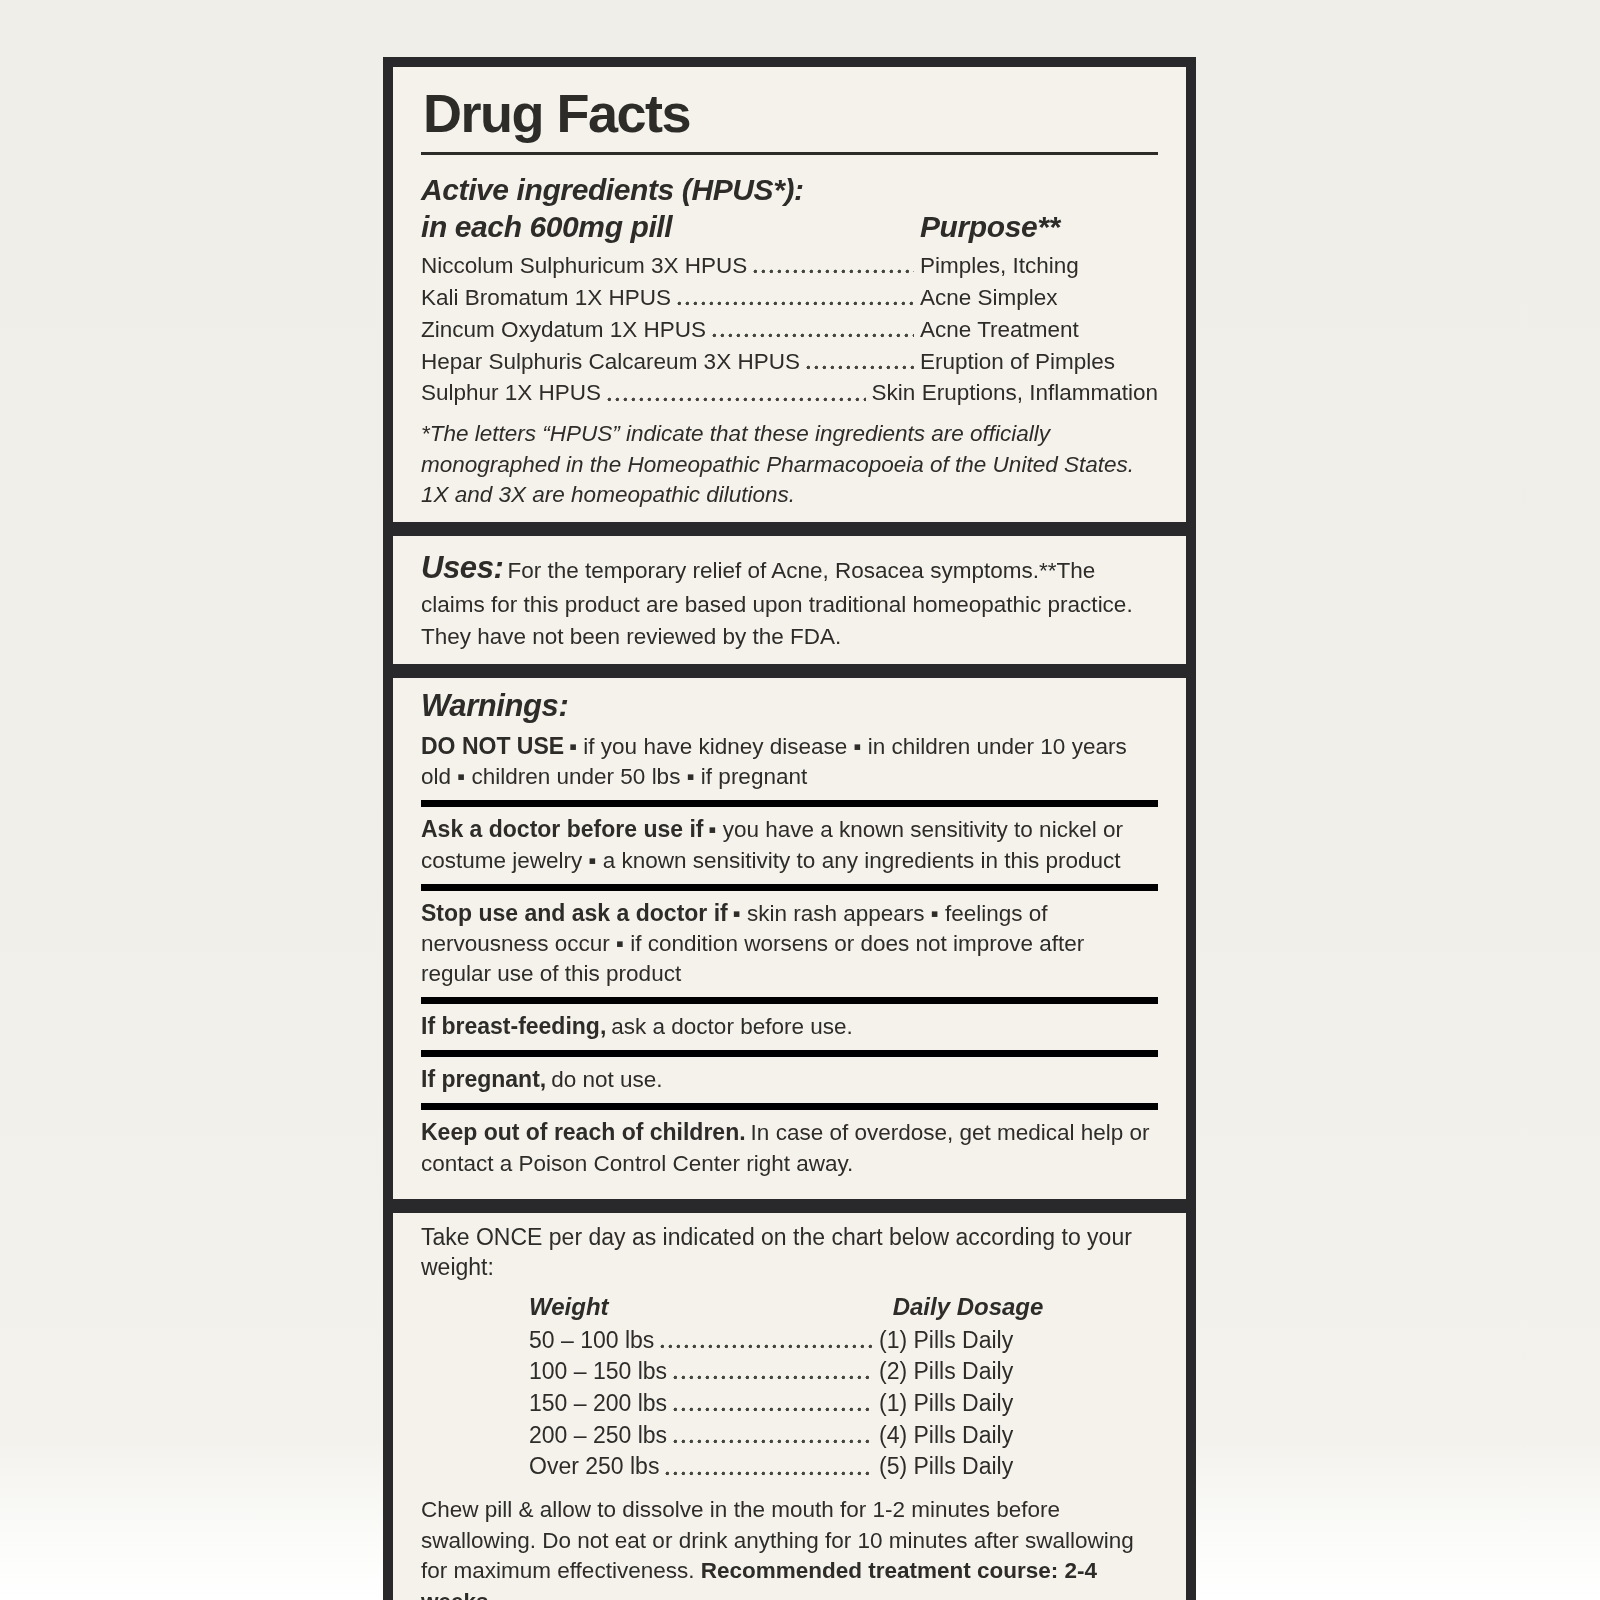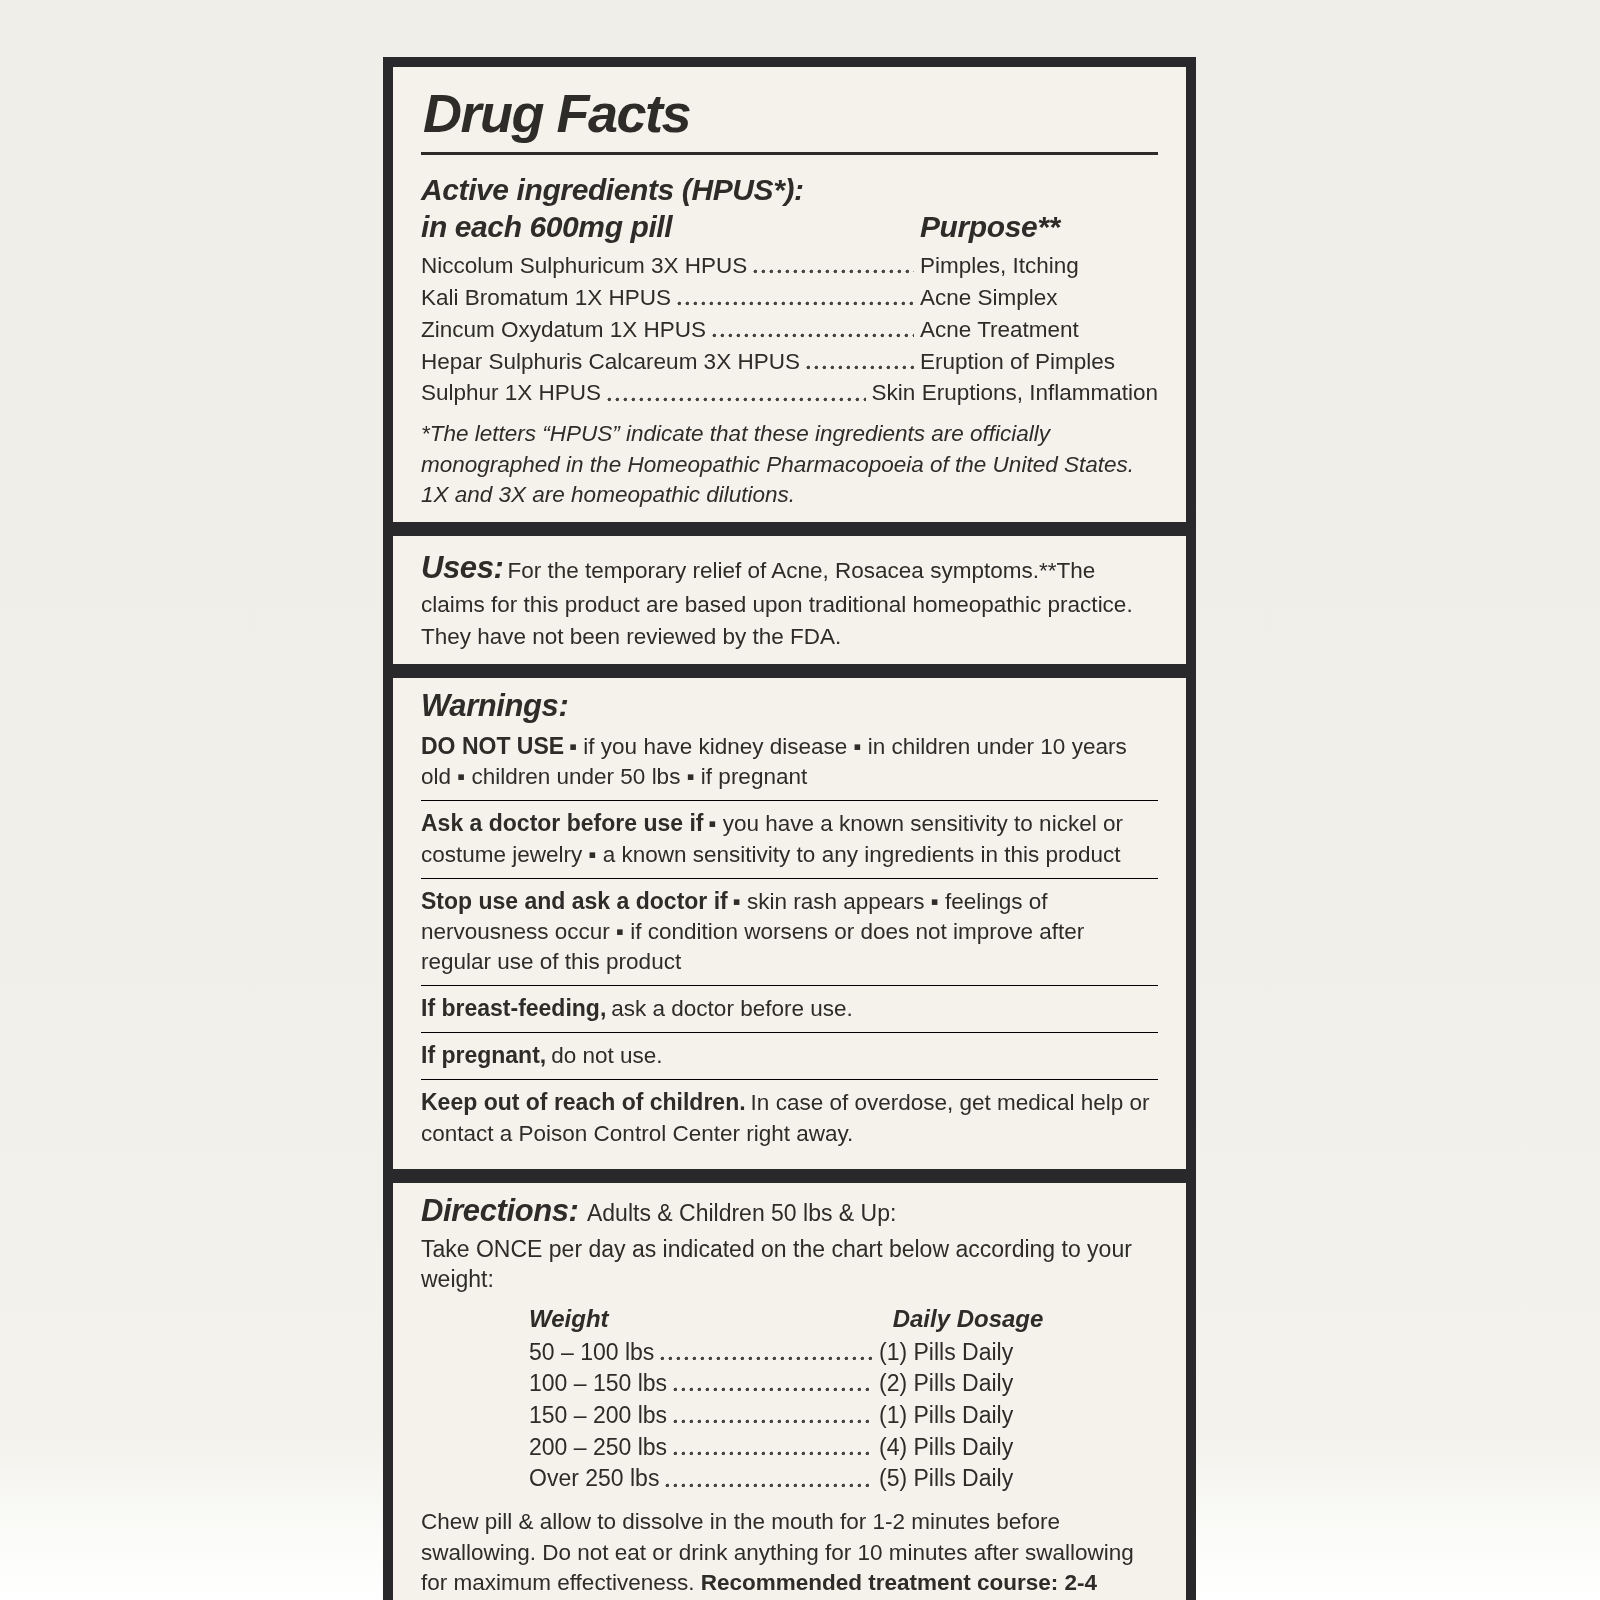--- a/index.html
+++ b/index.html
@@ -15,21 +15,21 @@
     background: #f4f2eb;
     border: 10px solid #29282a;
   }
   .sep {
     height: 4px; background: #f4f2eb;
     border-top: 7px solid #29282a; border-bottom: 7px solid #29282a;
   }
   section { padding: 10px 28px 12px; }
 
   .title {
-    font-size: 54px; font-weight: bold; font-style: italic;
+    font-size: 54px; font-weight: bold; 
     letter-spacing: -1.5px; margin: 8px 0 10px 2px; line-height: 1.05;
   }
   .title-rule { height: 3px; background: #2d2c29; margin: 0 0 16px; }
 
   .hdr { font-weight: bold; font-style: italic; letter-spacing: -0.4px; }
   .hdr-lg  { font-size: 31px; }
   .b { font-weight: bold; }
 
   
   .active-head1 { font-size: 30px; line-height: 1.25; }
@@ -47,21 +47,21 @@
   }
   .ing-purpose { flex: 0 0 auto; min-width: 238px; white-space: nowrap; }
   .footnote { font-style: italic; font-size: 22.5px; line-height: 1.34; margin-top: 10px; }
 
   
   .inline-hdr { margin-right: 4px; vertical-align: baseline; }
   .uses-par { font-size: 22.5px; line-height: 1.4; }
 
   
   .warn-item { padding: 7px 0 8px; font-size: 22.5px; line-height: 1.34; }
-  .warn-item + .warn-item { border-top: 1px solid #000000; }
+  .warn-item + .warn-item { border-top: 7px solid #000000; }
   .warn-lead { font-weight: bold; font-size: 23px; margin-right: 5px; }
 
   
   .dir-head { margin-bottom: 6px; }
   .dir-sub { font-size: 23px; }
   .dir-intro { font-size: 23px; line-height: 1.3; margin-bottom: 10px; }
   .chart { margin: 4px 0 12px 108px; width: 528px; font-size: 23px; }
   .chart-headrow { display: flex; margin-bottom: 4px; }
   .chart-hdr { font-weight: bold; font-style: italic; font-size: 24px; text-align: center; }
   .chart-hdr.right { margin-left: auto; width: 178px; }
@@ -157,24 +157,20 @@
 
       <div class="warn-item">
         <span class="warn-lead">Keep out of reach of children.</span><span>In case of overdose, get medical help or contact a Poison Control Center right away.</span>
       </div>
 
   </section>
 
   <div class="sep"></div>
 
   <section>
-    <div class="dir-head">
-      <span class="hdr hdr-lg inline-hdr">Directions:</span>
-      <span class="dir-sub">Adults &amp; Children 50 lbs &amp; Up:</span>
-    </div>
     <div class="dir-intro">Take ONCE per day as indicated on the chart below according to your weight:</div>
 
     <div class="chart">
       <div class="chart-headrow">
         <span class="chart-hdr">Weight</span>
         <span class="chart-hdr right">Daily Dosage</span>
       </div>
 
         <div class="chart-row">
           <span class="chart-weight">50 – 100 lbs</span>

